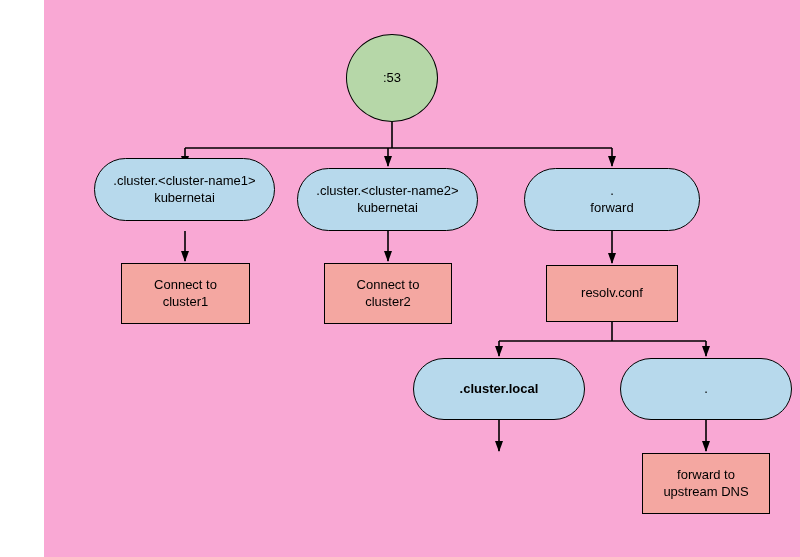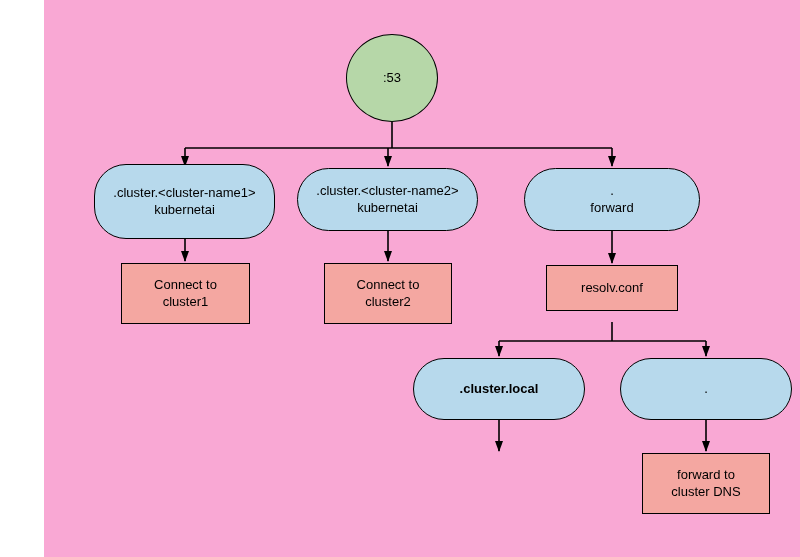--- a/index.html
+++ b/index.html
@@ -56,21 +56,21 @@
       <path d="M662,341 V356" marker-end="url(#arrow)"></path>
       <path d="M455,420 V451" marker-end="url(#arrow)"></path>
       <path d="M662,420 V451" marker-end="url(#arrow)"></path>
     </g>
   </svg>
 
   <div class="node ellipse" style="left: 302px; top: 34px; width: 92px; height: 88px; background: rgb(182, 215, 168);">
     <span>:53</span>
   </div>
 
-  <div class="node pill" style="left: 50px; top: 164px; width: 181px; height: 75px; background: rgb(183, 217, 236);">
+  <div class="node pill" style="left: 50px; top: 158px; width: 181px; height: 63px; background: rgb(183, 217, 236);">
     <span>.cluster.&lt;cluster-name1&gt;
 kubernetai</span>
   </div>
 
   <div class="node pill" style="left: 253px; top: 168px; width: 181px; height: 63px; background: rgb(183, 217, 236); text-align: center;">
     <span>.cluster.&lt;cluster-name2&gt;
 kubernetai</span>
   </div>
 
   <div class="node pill" style="left: 480px; top: 168px; width: 176px; height: 63px; background: rgb(183, 217, 236);">
@@ -81,31 +81,31 @@
   <div class="node rect" style="left: 77px; top: 263px; width: 129px; height: 61px; background: rgb(244, 167, 161);">
     <span>Connect to
 cluster1</span>
   </div>
 
   <div class="node rect" style="left: 280px; top: 263px; width: 128px; height: 61px; background: rgb(244, 167, 161);">
     <span>Connect to
 cluster2</span>
   </div>
 
-  <div class="node rect" style="left: 502px; top: 265px; width: 132px; height: 46px; background: rgb(244, 167, 161);">
+  <div class="node rect" style="left: 502px; top: 265px; width: 132px; height: 57px; background: rgb(244, 167, 161);">
     <span>resolv.conf</span>
   </div>
 
   <div class="node pill" style="left: 369px; top: 358px; width: 172px; height: 62px; background: rgb(183, 217, 236); font-weight: bold;">
     <span>.cluster.local</span>
   </div>
 
   <div class="node pill" style="left: 576px; top: 358px; width: 172px; height: 62px; background: rgb(183, 217, 236);">
     <span>.</span>
   </div>
 
 
   <div class="node rect" style="left: 598px; top: 453px; width: 128px; height: 61px; background: rgb(244, 167, 161);">
     <span>forward to
-cluster DNS</span>
+upstream DNS</span>
   </div>
 
 </div>
 
 </body></html>

